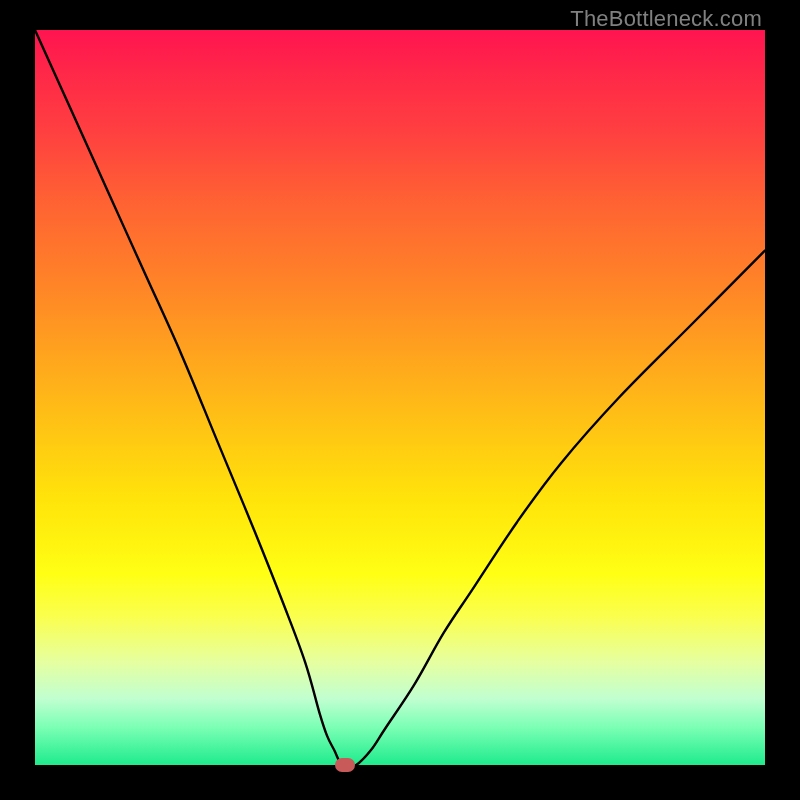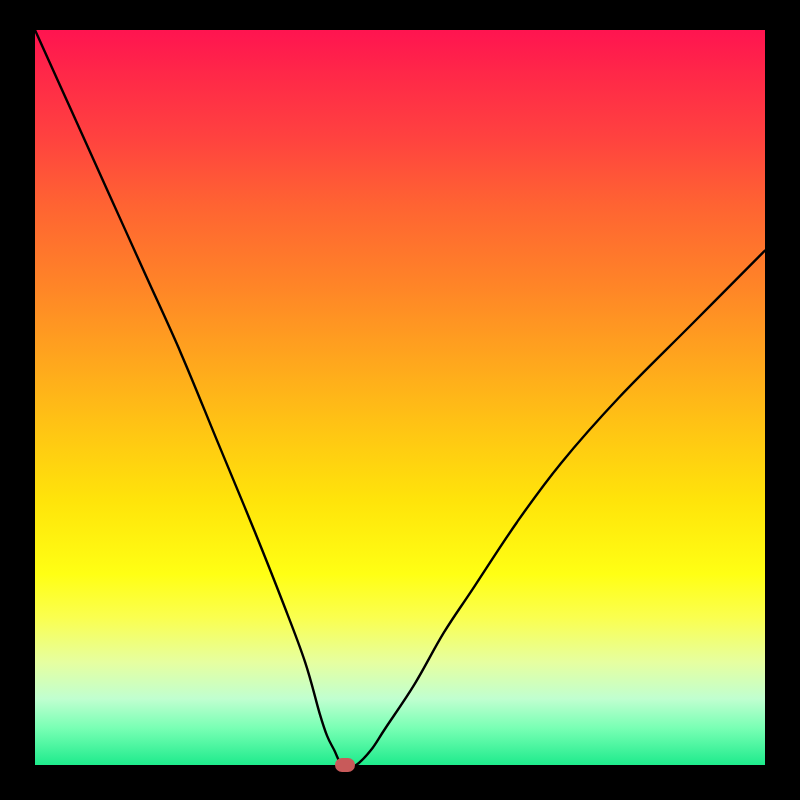--- a/index.html
+++ b/index.html
@@ -48,17 +48,18 @@
     width: 20px; height: 14px;
     border-radius: 7px;
     transform: translate(-50%, -50%);
   }
 </style>
 </head>
 <body>
 
 <div class="frame">
   <div class="plot"></div>
+  <div class="watermark">TheBottleneck.com</div>
   <svg class="curve" viewBox="0 0 730 735" preserveAspectRatio="none">
     <path id="curve-path" fill="none" stroke="#000" stroke-width="2.4" stroke-linejoin="round" stroke-linecap="round" d="M 0 0 C 6.569999999999999 14.552999999999999, 23.36 51.744, 36.5 80.85 C 49.64 109.95599999999999, 59.86 132.594, 73 161.7 C 86.14 190.80599999999998, 96.36 213.444, 109.5 242.54999999999998 C 122.64 271.656, 132.86 292.97099999999995, 146 323.4 C 159.14 353.829, 169.36 379.848, 182.5 411.6 C 195.64 443.35200000000003, 207.174 470.69399999999996, 219 499.79999999999995 C 230.826 528.906, 239.002 549.4860000000001, 248.20000000000002 573.3000000000001 C 257.398 597.114, 263.53000000000003 612.255, 270.1 632.1 C 276.67 651.945, 280.758 670.3199999999999, 284.7 683.55 C 288.642 696.78, 289.372 698.985, 292 705.6 C 294.628 712.215, 296.67199999999997 715.0079999999999, 299.29999999999995 720.3 C 301.92799999999994 725.592, 303.972 732.354, 306.59999999999997 735 C 309.22799999999995 737.646, 311.272 735, 313.9 735 C 316.52799999999996 735, 317.258 737.646, 321.2 735 C 325.142 732.354, 330.54400000000004 726.915, 335.8 720.3 C 341.056 713.685, 342.51599999999996 710.157, 350.4 698.25 C 358.284 686.343, 369.088 671.3489999999999, 379.6 654.15 C 390.112 636.951, 398.288 619.899, 408.8 602.7 C 419.312 585.5010000000001, 424.86 578.445, 438 558.6 C 451.14 538.755, 466.032 514.9409999999999, 481.8 492.44999999999993 C 497.56800000000004 469.95899999999995, 507.204 456.141, 525.6 433.65000000000003 C 543.996 411.15900000000005, 560.348 392.637, 584 367.5 C 607.652 342.363, 630.72 320.46, 657 294 C 683.28 267.54, 716.86 233.73000000000002, 730 220.50000000000003"></path>
   </svg>
   <div class="marker" id="marker" style="left: 345.25px; top: 765px; background: rgb(200, 90, 90);"></div>
 </div>
 
 </body></html>

